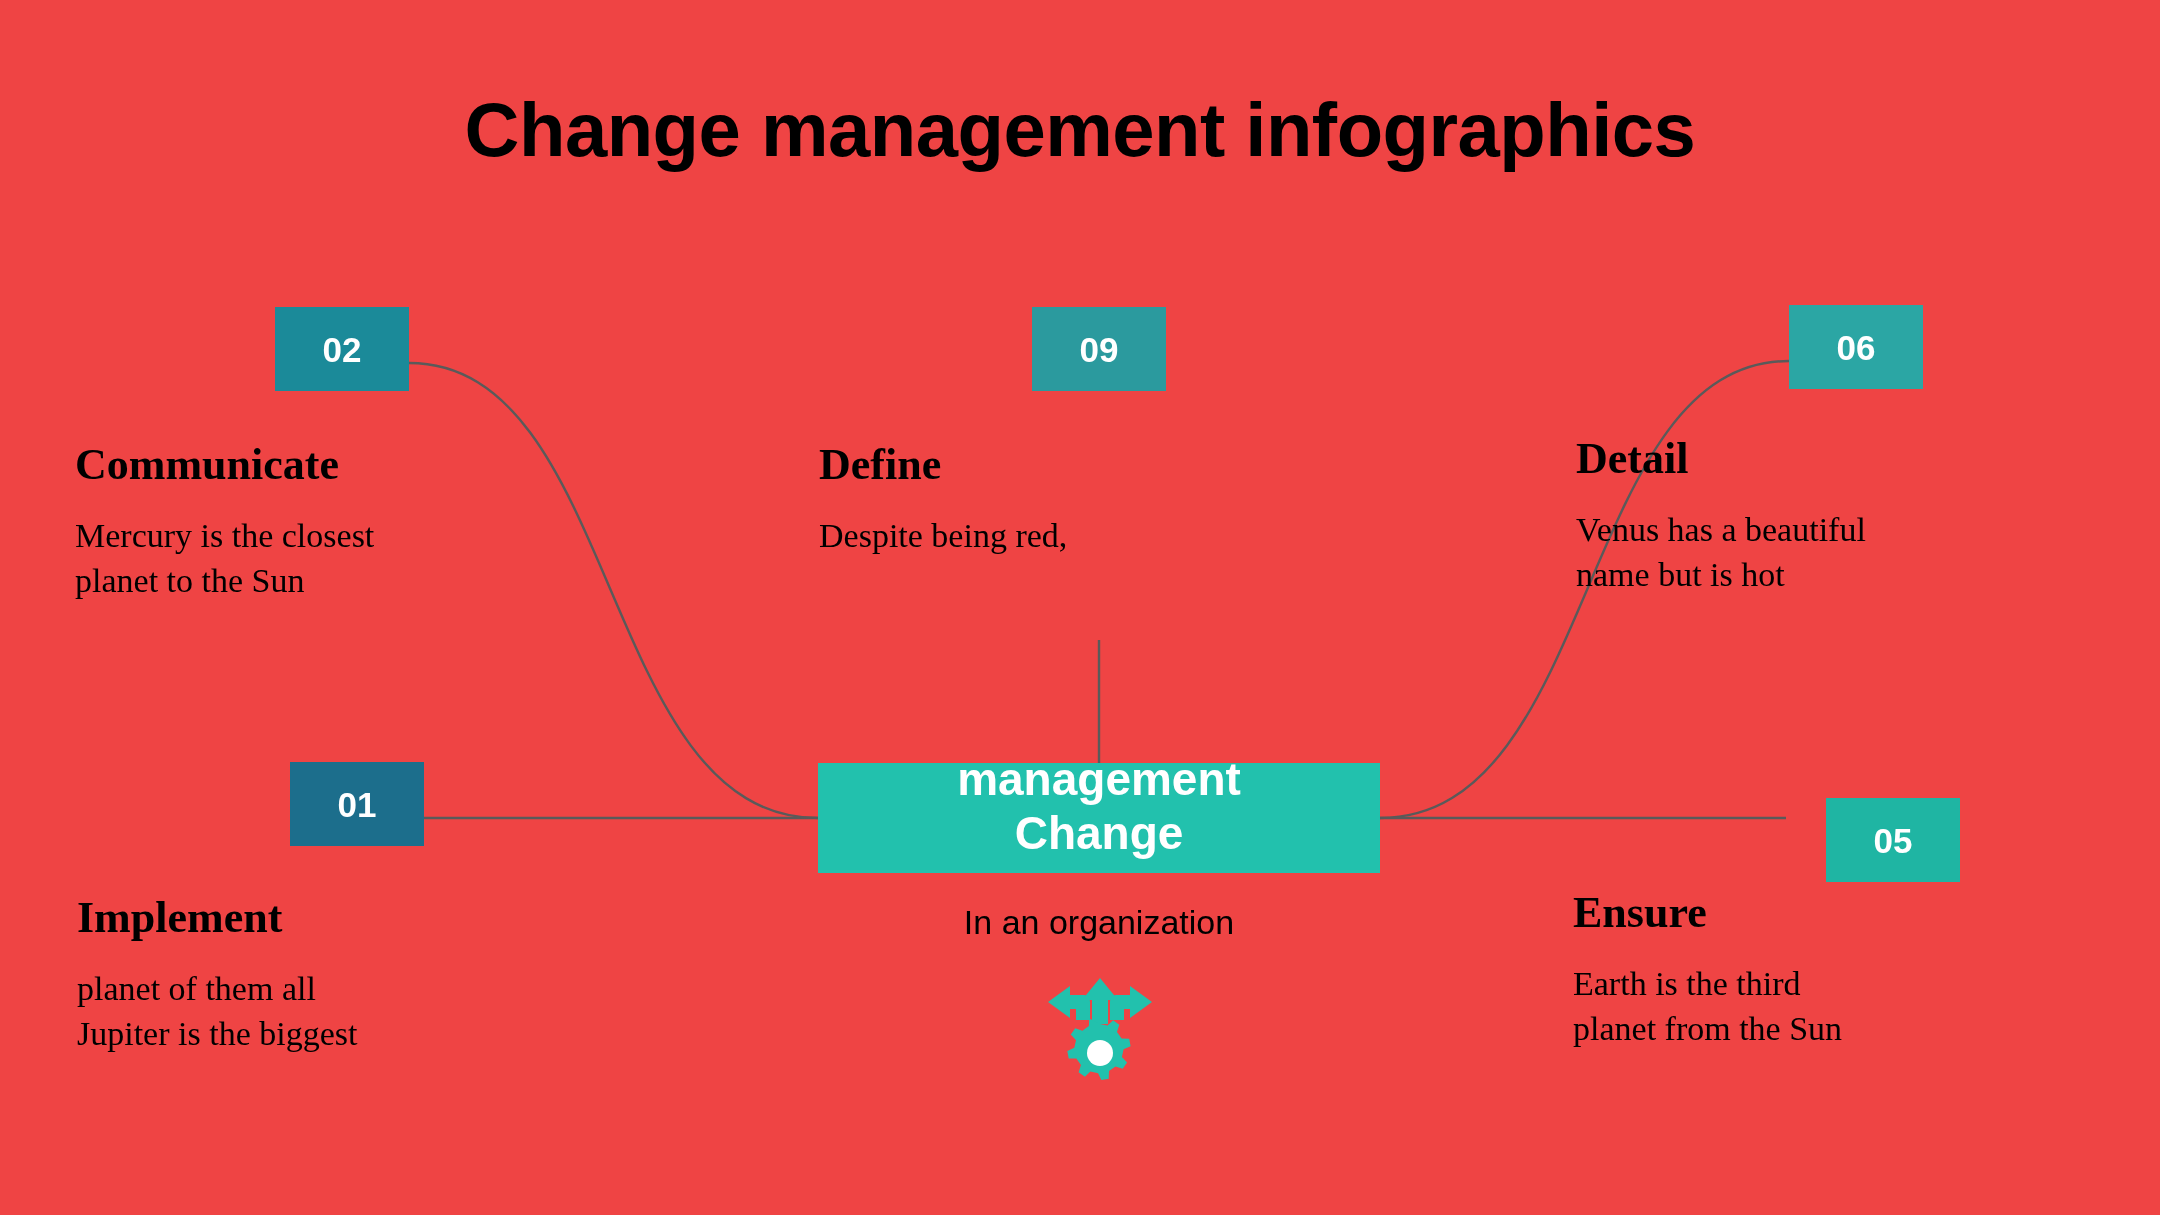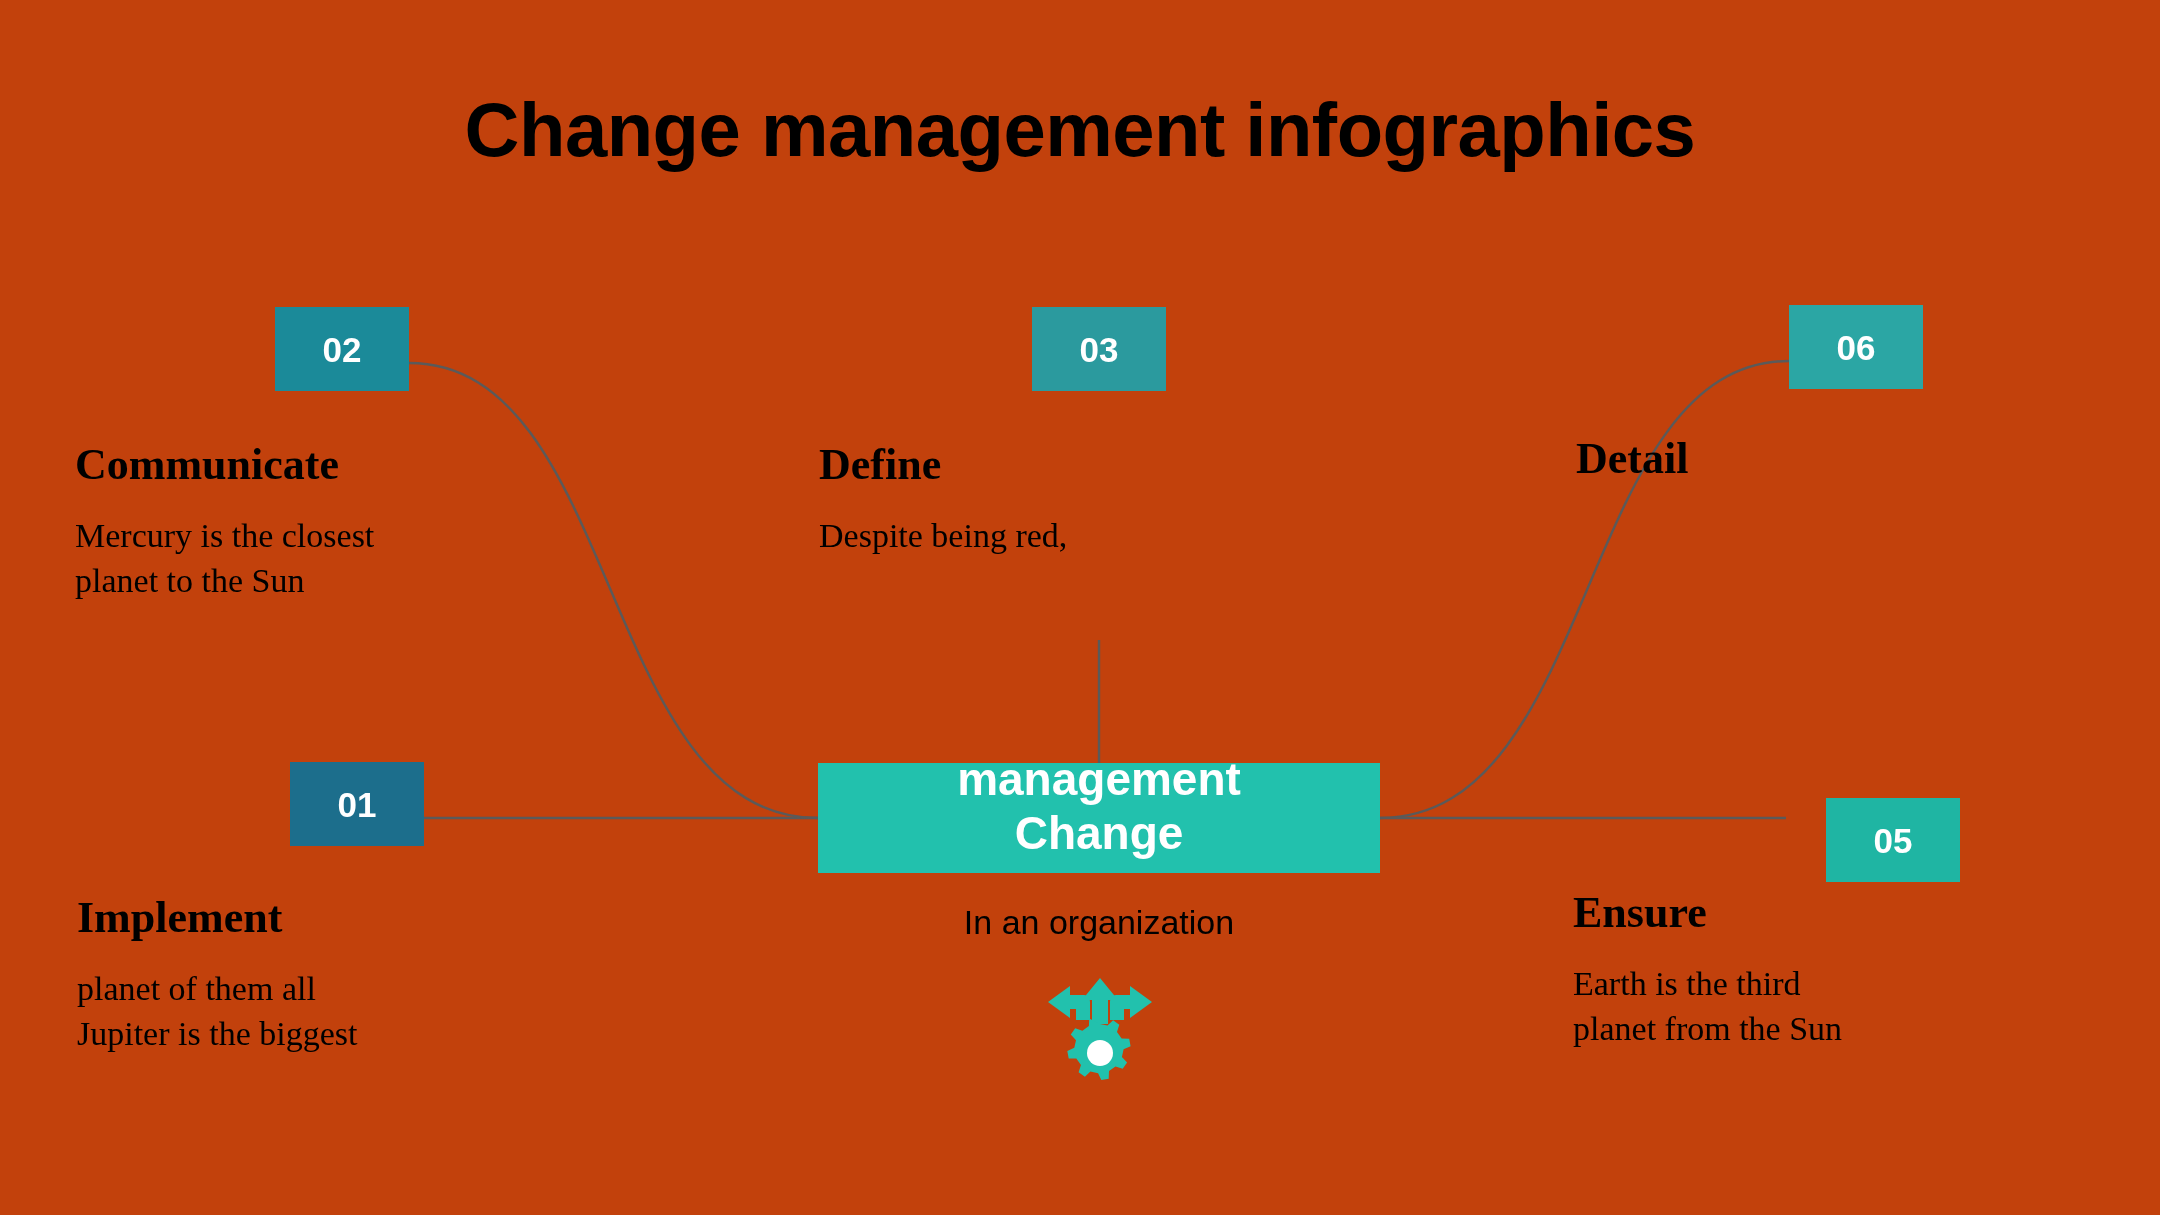--- a/index.html
+++ b/index.html
@@ -13,21 +13,21 @@
     position: relative;
     overflow: hidden;
     font-family: "Liberation Sans", sans-serif;
     color: #000000;
     -webkit-font-smoothing: antialiased;
   }
 
   #slide {
     position: absolute;
     inset: 0;
-    background: #c2410c;
+    background: #ef4444;
   }
 
   
   #title {
     position: absolute;
     left: 0;
     top: 92px;
     width: 2160px;
     text-align: center;
     font-size: 76px;
@@ -156,34 +156,38 @@
   </div>
   <div class="node" style="left:75px; top:440px;">
     <div class="node-title">Communicate</div>
     <div class="node-desc">
       <div>Mercury is the closest</div>
       <div>planet to the Sun</div>
     </div>
   </div>
 
   <div class="num-box" style="left:1032px; top:307px; background:#2B9A9E;">
-    <span>03</span>
+    <span>09</span>
   </div>
   <div class="node" style="left:819px; top:440px;">
     <div class="node-title">Define</div>
     <div class="node-desc">
       <div>Despite being red,</div>
     </div>
   </div>
 
   <div class="num-box" style="left:1789px; top:305px; background:#2BA6A4;">
     <span>06</span>
   </div>
   <div class="node" style="left:1576px; top:434px;">
     <div class="node-title">Detail</div>
+    <div class="node-desc">
+      <div>Venus has a beautiful</div>
+      <div>name but is hot</div>
+    </div>
   </div>
 
   <div class="num-box" style="left:290px; top:762px; background:#1C6E8C;">
     <span>01</span>
   </div>
   <div class="node" style="left:77px; top:893px;">
     <div class="node-title">Implement</div>
     <div class="node-desc">
       <div>planet of them all</div>
       <div>Jupiter is the biggest</div>

